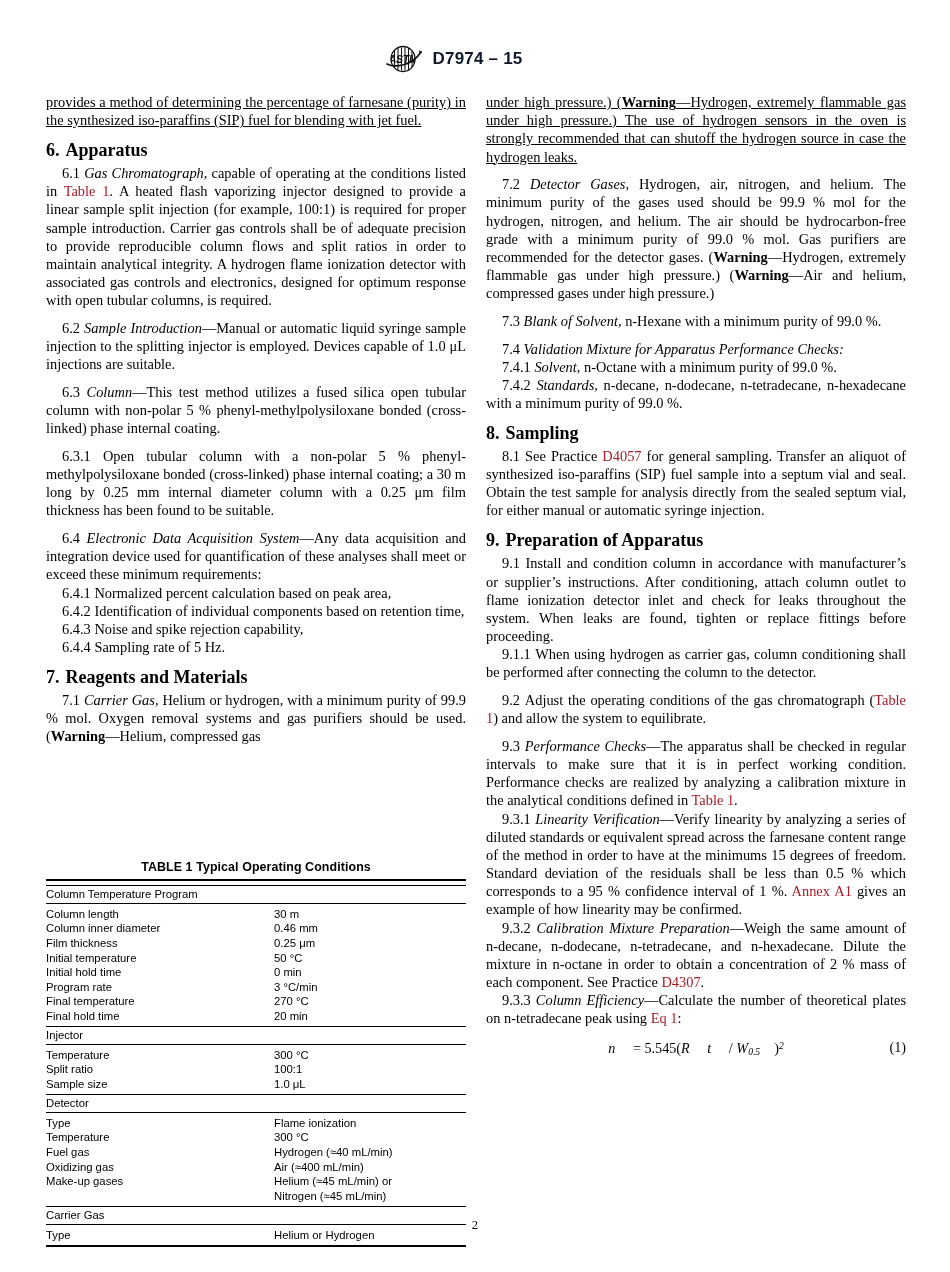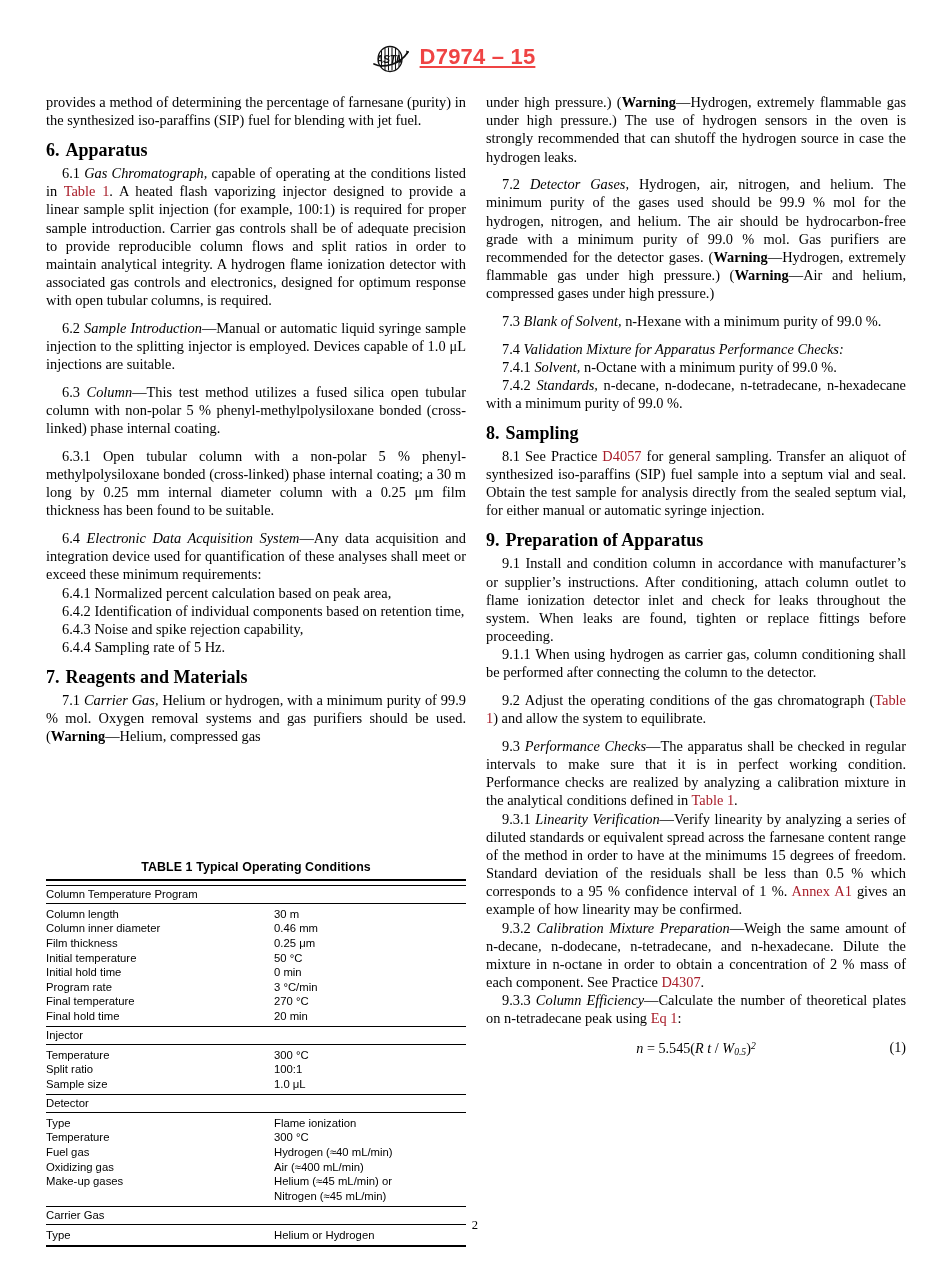--- a/index.html
+++ b/index.html
@@ -22,58 +22,58 @@
     height: 1272px;
   }
 
   
   .header {
     position: absolute;
     left: 0;
     top: 44px;
     width: 906px;
     display: flex;
+    align-items: center;
     justify-content: center;
     gap: 9px;
   }
   .astm-logo {
     width: 40px;
     height: 30px;
     flex: 0 0 auto;
     display: block;
   }
   .doc-designation {
     font-family: "Liberation Sans", "DejaVu Sans", sans-serif;
     font-weight: bold;
-    font-size: 22px;
+    font-size: 17px;
     letter-spacing: 0.2px;
-    color: #ef4444;
+    color: #0f172a;
     white-space: nowrap;
-    text-decoration: underline;
   }
 
   
   .col {
     position: absolute;
     top: 93px;
     width: 420px;
     font-size: 14.4px;
     line-height: 1.262;
     text-align: justify;
     text-justify: inter-word;
     hyphens: manual;
   }
   .col-left  { left: 46px; }
   .col-right { left: 486px; }
 
   p {
     margin: 0;
     text-indent: 16px;
   }
-  p.noindent { text-indent: 0; }
+  p.noindent { text-indent: 0; text-decoration: underline; }
 
   
   .gap-before { margin-top: 9.5px; }
 
   h2.section {
     margin: 0;
     font-size: 18px;
     font-weight: bold;
     text-indent: 0;
     text-align: left;
@@ -92,21 +92,21 @@
   .equation-row {
     position: relative;
     margin-top: 11px;
     height: 22px;
     text-align: center;
   }
   .equation {
     font-size: 14.2px;
     font-style: italic;
   }
-  .equation .up { font-style: normal; }
+  .equation .up { font-style: normal; margin-left: 14px; }
   .eq-num {
     position: absolute;
     right: 0;
     top: 0;
     font-size: 14.2px;
     font-style: normal;
   }
   sub { font-size: 0.68em; vertical-align: -0.22em; }
   sup { font-size: 0.68em; vertical-align: 0.46em; }
 

